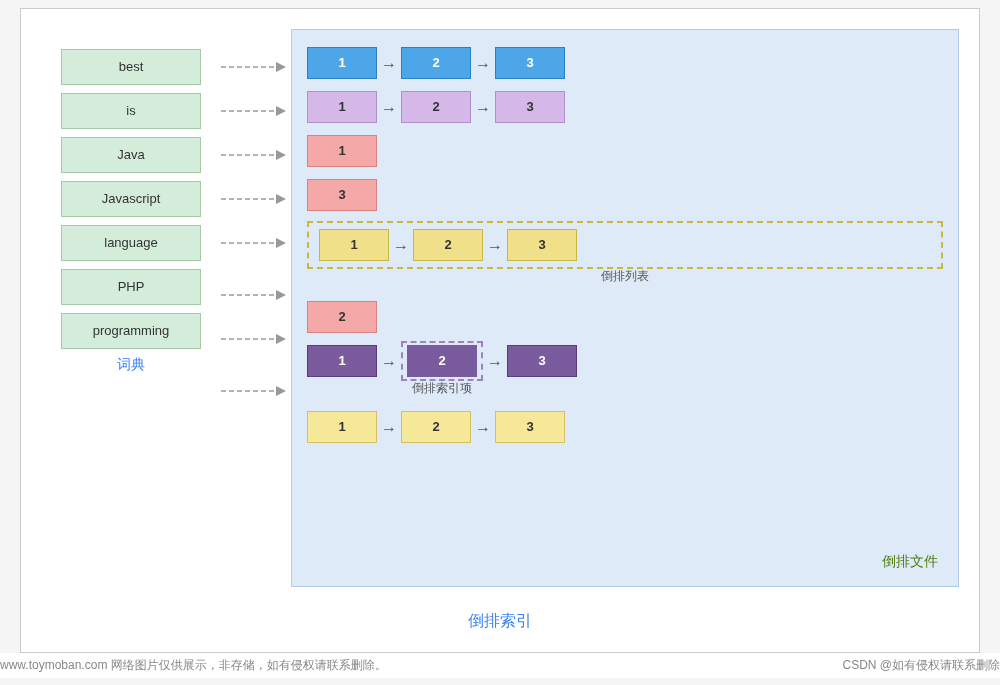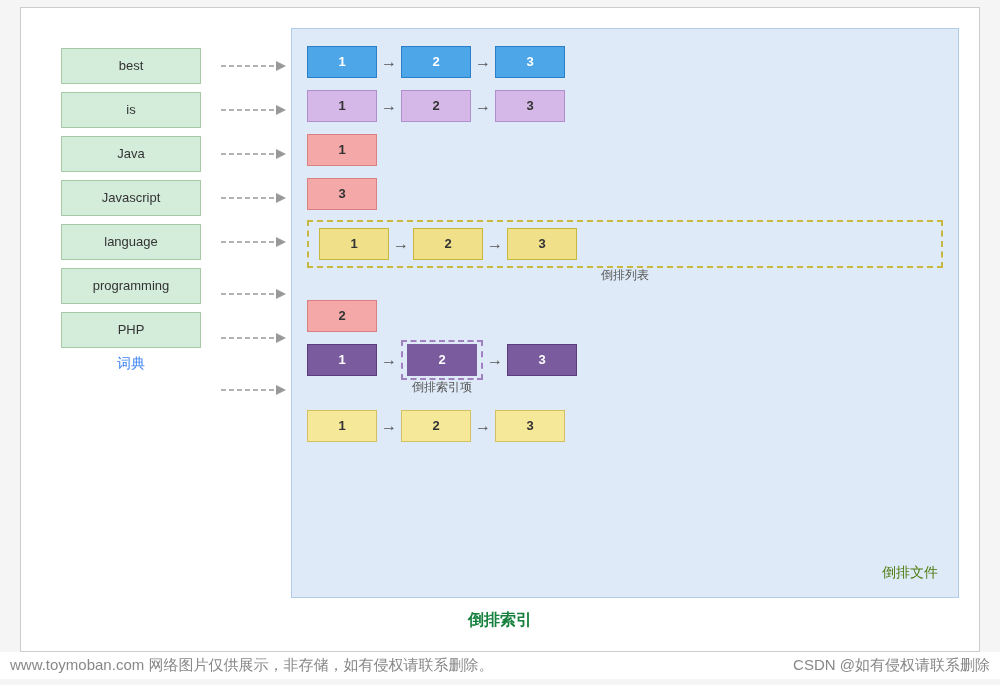--- a/index.html
+++ b/index.html
@@ -155,51 +155,51 @@
       bottom: -18px;
       left: 50%;
       transform: translateX(-50%);
       font-size: 12px;
       color: #555;
       white-space: nowrap;
     }
 
     
     .bottom-label {
-      margin-top: 12px;
+      margin-top: 24px;
       font-size: 16px;
-      color: #15803d;
-      font-weight: bold;
+      color: #3b82f6;
+      font-weight: normal;
     }
     
     .footer {
       width: 100%;
-      font-size: 15px;
+      font-size: 12px;
       color: #888;
-      padding: 4px 10px;
+      padding: 4px 0;
       display: flex;
       justify-content: space-between;
       background: white;
     }
   </style>
 </head>
 <body>
 
 <div class="main-container">
   <div class="diagram-area">
 
     <div class="dictionary-section">
       <div class="dict-items">
         <div class="dict-item">best</div>
         <div class="dict-item">is</div>
         <div class="dict-item">Java</div>
         <div class="dict-item">Javascript</div>
         <div class="dict-item">language</div>
+        <div class="dict-item">PHP</div>
         <div class="dict-item">programming</div>
-        <div class="dict-item">PHP</div>
       </div>
       <div class="dict-label">词典</div>
     </div>
 
     <div style="width:70px; padding-top:20px; display:flex; flex-direction:column; gap:8px;">
 
       <svg width="70" height="36">
         <line x1="0" y1="18" x2="55" y2="18" stroke="#999" stroke-width="1.5" stroke-dasharray="5,3"></line>
         <polygon points="55,13 65,18 55,23" fill="#999"></polygon>
       </svg>

